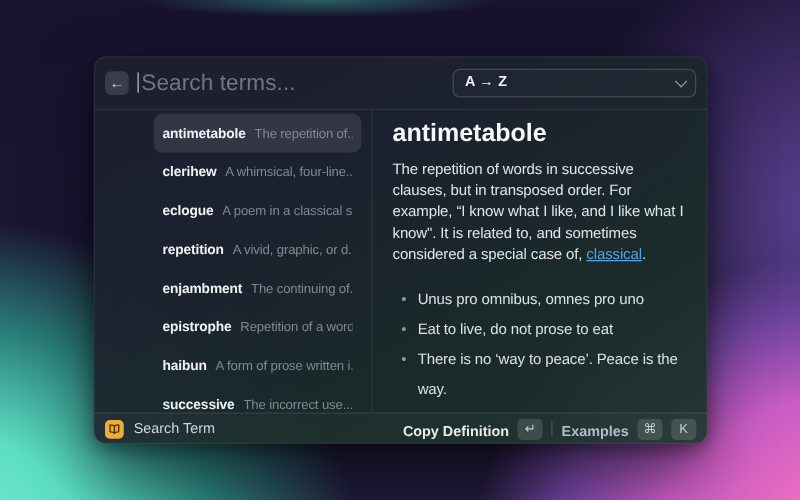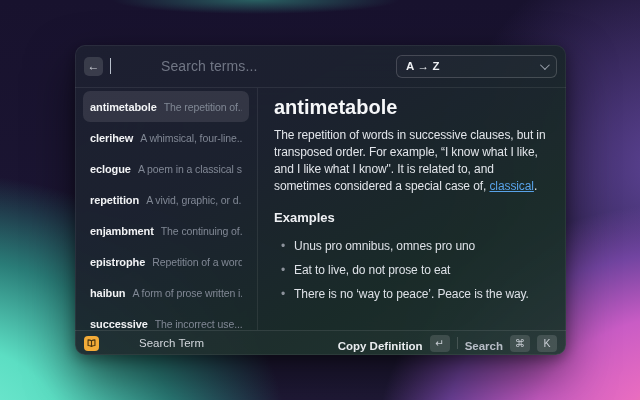--- a/index.html
+++ b/index.html
@@ -22,45 +22,45 @@
     background: linear-gradient(150deg, rgba(29,32,49,0.96) 0%, rgba(28,34,47,0.95) 35%, rgba(26,44,40,0.94) 70%, rgba(29,53,45,0.93) 100%);
     box-shadow: 0 22px 48px rgba(0,0,0,0.5), 0 4px 14px rgba(0,0,0,0.35), inset 0 0 0 1px rgba(255,255,255,0.06);
     backdrop-filter: blur(40px);
   }
 
   
   .topbar { flex: none; height: 43px; display: flex; align-items: center; padding: 0 9px; gap: 7px; border-bottom: 1px solid rgba(255,255,255,0.08); }
   .back-btn { flex: none; width: 19px; height: 19px; border-radius: 5px; background: rgba(255,255,255,0.13); color: #d3d6dc; font-size: 12px; display: flex; align-items: center; justify-content: center; cursor: default; }
   .search-wrap { flex: 1; display: flex; align-items: center; height: 100%; }
   .text-cursor { width: 1px; height: 16px; background: #b9c0cc; margin-right: 2px; }
-  .search-placeholder { color: #717685; font-size: 14px; letter-spacing: 0.1px; margin-left: 48px; }
-  .dropdown { flex: none; width: 161px; height: 23px; border: 1px solid rgba(255,255,255,0.17); border-radius: 6px; background: rgba(255,255,255,0.02); display: flex; align-items: center; justify-content: space-between; padding: 0 9px; }
+  .search-placeholder { color: #717685; font-size: 18px; letter-spacing: 0.1px; }
+  .dropdown { flex: none; width: 195px; height: 23px; border: 1px solid rgba(255,255,255,0.17); border-radius: 6px; background: rgba(255,255,255,0.02); display: flex; align-items: center; justify-content: space-between; padding: 0 9px; }
   .dropdown-value { color: #eef0f3; font-size: 11.5px; font-weight: 700; letter-spacing: 0.2px; }
   .chevron-down { width: 7px; height: 7px; border-right: 1.5px solid #9aa0ab; border-bottom: 1.5px solid #9aa0ab; transform: rotate(45deg) translateY(-2px); }
 
   
-  .main { flex: 1; display: flex; min-height: 0; }
+  .main { flex: 1; display: flex; min-height: 0; padding-left: 40px; }
   .list { flex: none; width: 183px; border-right: 1px solid rgba(255,255,255,0.08); padding: 3px 8px 0; overflow: hidden; }
   .row { height: 31px; display: flex; align-items: center; gap: 7px; padding: 0 7px; border-radius: 7px; }
   .row.selected { background: rgba(255,255,255,0.10); }
   .row-term { flex: none; color: #f2f3f5; font-size: 11px; font-weight: 700; letter-spacing: -0.1px; white-space: nowrap; }
   .row-desc { flex: 1; color: #818895; font-size: 10.5px; letter-spacing: -0.1px; white-space: nowrap; overflow: hidden; min-width: 0; }
 
   .detail { flex: 1; padding: 8px 16px 0; overflow: hidden; }
   .detail-title { color: #f6f7f9; font-size: 20px; line-height: 22px; font-weight: 700; margin-bottom: 9px; }
   .definition { color: #e2e5ea; font-size: 12px; line-height: 17px; letter-spacing: -0.1px; margin-bottom: 15px; max-width: 278px; }
   .definition .link { color: #58a2e8; text-decoration: underline; cursor: pointer; }
   .examples-heading { color: #eef0f3; font-size: 13px; font-weight: 700; margin-bottom: 9px; }
   .example { display: flex; gap: 9px; padding-left: 7px; color: #dde1e7; font-size: 12px; letter-spacing: -0.1px; line-height: 24px; }
   .example .bullet { color: #8d939c; }
 
   
   .statusbar { flex: none; height: 25px; border-top: 1px solid rgba(255,255,255,0.09); background: rgba(255,255,255,0.02); display: flex; align-items: center; padding: 0 9px; gap: 8px; }
   .app-icon { flex: none; width: 15px; height: 15px; border-radius: 4px; background: #f3ab38; display: flex; align-items: center; justify-content: center; }
-  .app-name { color: #d2d6dc; font-size: 11.5px; margin-left: 32px; }
+  .app-name { color: #d2d6dc; font-size: 11.5px; }
   .sb-right { margin-left: auto; display: flex; align-items: center; gap: 7px; }
   .action-btn { display: flex; align-items: flex-end; gap: 7px; }
   .action-label { color: #e9ecef; font-size: 11.5px; font-weight: 700; }
   .actions-label { color: #b7bdc6; font-size: 11.5px; font-weight: 700; }
   .key { min-width: 20px; height: 17px; padding: 0 4px; border-radius: 4px; background: rgba(255,255,255,0.13); color: #c7ccd3; font-size: 10.5px; display: flex; align-items: center; justify-content: center; }
   .sb-divider { width: 1px; height: 12px; background: rgba(255,255,255,0.16); }
 </style>
 </head>
 <body>
 
@@ -113,21 +113,20 @@
       </div>
       <div class="row">
         <span class="row-term">successive</span>
         <span class="row-desc">The incorrect use...</span>
       </div>
     </div>
 
     <div class="detail">
       <div class="detail-title">antimetabole</div>
       <p class="definition"><span>The repetition of words in successive clauses, but in transposed order. For example, “I know what I like, and I like what I know". It is related to, and sometimes considered a special case of, </span><span class="link">classical</span><span>.</span></p>
-      <div class="examples-heading">Examples</div>
       <div class="example">
         <span class="bullet">•</span>
         <span>Unus pro omnibus, omnes pro uno</span>
       </div>
       <div class="example">
         <span class="bullet">•</span>
         <span>Eat to live, do not prose to eat</span>
       </div>
       <div class="example">
         <span class="bullet">•</span>
@@ -145,20 +144,20 @@
       </svg>
     </span>
     <span class="app-name">Search Term</span>
     <div class="sb-right">
       <div class="action-btn">
         <span class="action-label">Copy Definition</span>
         <span class="key">↵</span>
       </div>
       <span class="sb-divider"></span>
       <div class="action-btn">
-        <span class="actions-label">Search</span>
+        <span class="actions-label">Examples</span>
         <span class="key">⌘</span>
         <span class="key">K</span>
       </div>
     </div>
   </div>
 
 </div>
 
 </body></html>

